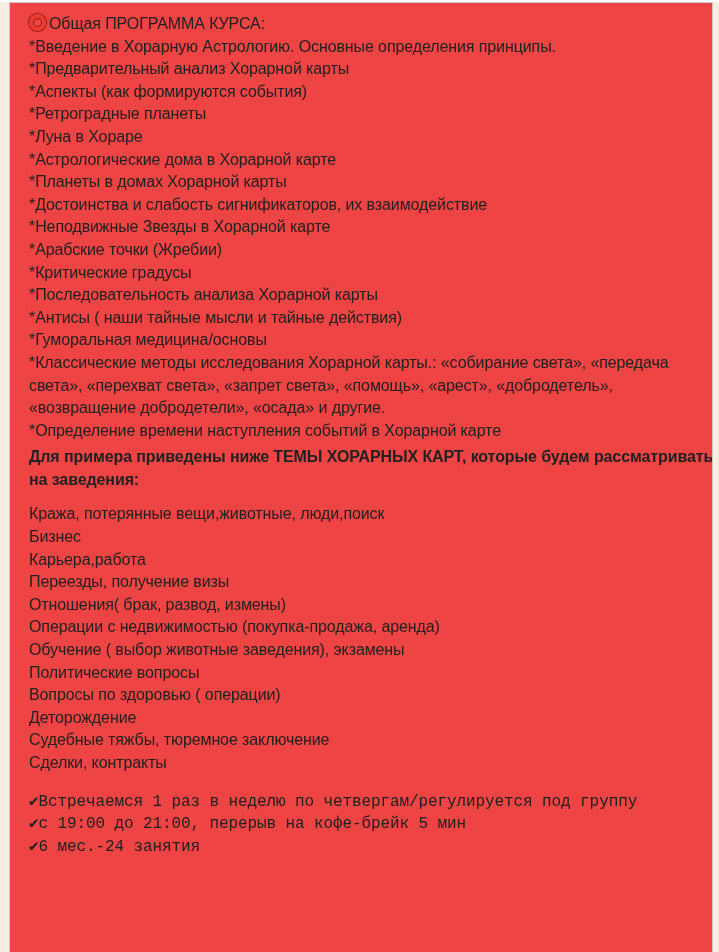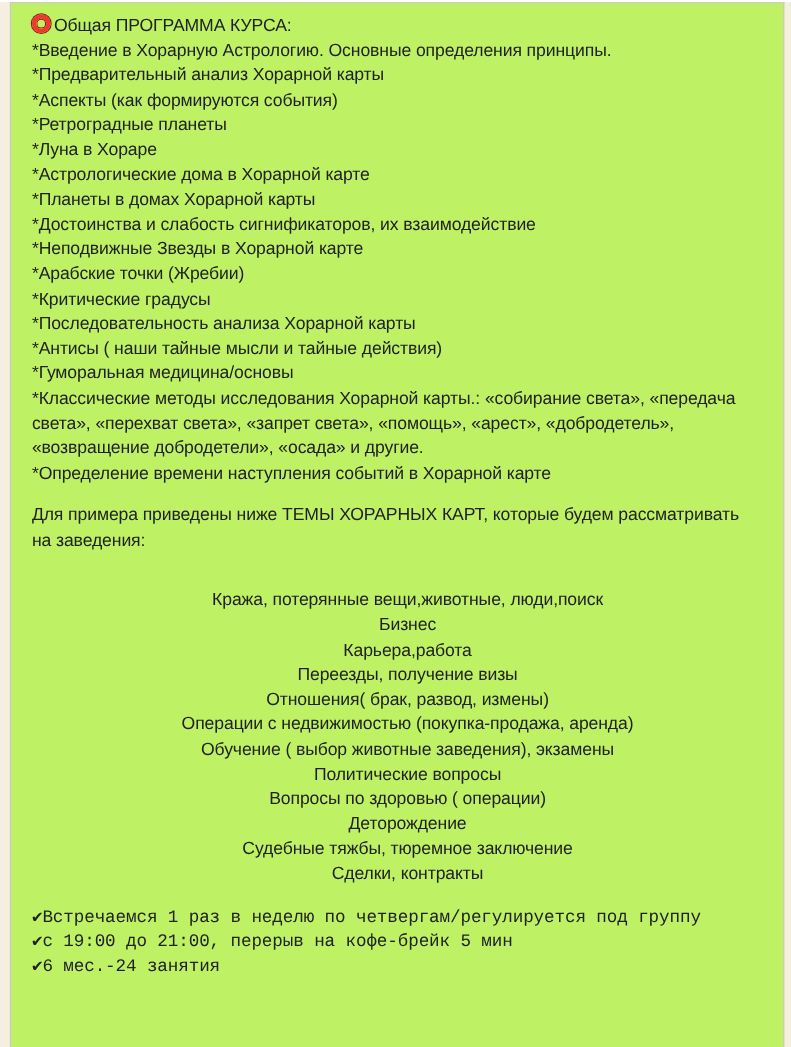--- a/index.html
+++ b/index.html
@@ -19,38 +19,38 @@
     top: 0; left: 0; right: 0;
     height: 2px;
     background: #ffffff;
   }
   .panel {
     position: absolute;
     top: 2px;
     left: 9px;
     right: 6px;
     bottom: 0;
-    background: #bef264;
+    background: #ef4444;
     border: 1px solid #c9c9c9;
     border-bottom: none;
     overflow: hidden;
   }
   .doc {
     padding: 10px 0 0 19px;
     color: #212121;
     font-size: 16px;
     line-height: 22.6px;
     letter-spacing: -0.1px;
   }
   .line {
     white-space: nowrap;
     height: 22.6px;
   }
-  .para-examples-intro { margin-top: 16px; }
-  .para-horary-topics  { margin-top: 32px; text-align: center; }
+  .para-examples-intro { margin-top: 4px; font-weight: bold; }
+  .para-horary-topics  { margin-top: 12px; }
   .para-schedule       { margin-top: 16px; font-family: Liberation Mono, monospace; }
   .red-circle {
     display: inline-block;
     width: 9px;
     height: 9px;
     border: 4px solid #ee3a2c;
     border-radius: 50%;
     box-shadow: inset 0 0 0 1px #8a1810, 0 0 0 1px #8a1810;
     margin-right: 3px;
     vertical-align: -2px;

